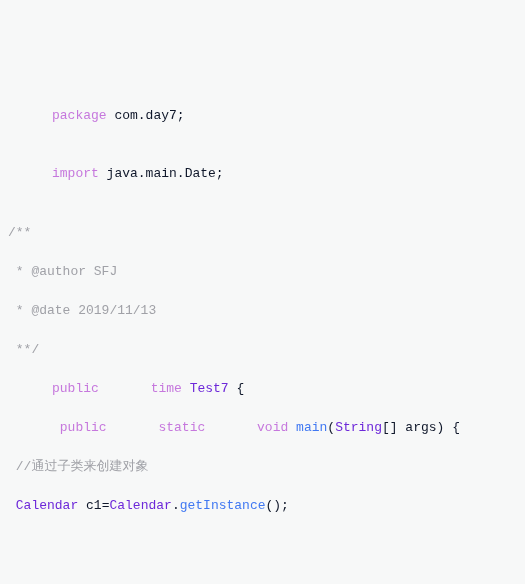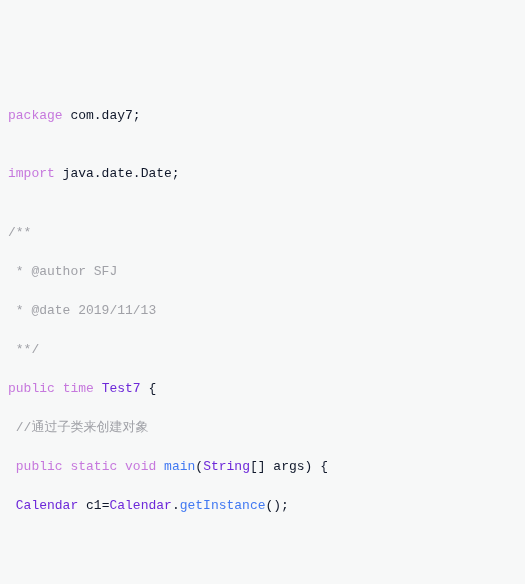--- a/index.html
+++ b/index.html
@@ -8,43 +8,43 @@
     background: #f7f8f8;
     font-family: "Consolas", "Menlo", "Monaco", "Courier New", monospace;
     font-size: 13px;
     line-height: 1.5;
     color: #333;
     white-space: pre;
     width: 525px;
     box-sizing: border-box;
   }
   .line { display: block; }
-  .kw   { color: #c678dd; }   
+  .kw   { color: #c678dd; margin-left: 44px; }   
   .type { color: #6d28d9; }   
   .cmt  { color: #a0a1a7; }   
   .mth  { color: #4078f2; }   
   .pn   { color: #0f172a; }   
 </style>
 </head>
 <body>
 
 
 
 <div>
 <span class="line"><span class="kw">package</span><span class="pn"> com.day7;</span></span>
 <span class="line"></span>
-<span class="line"><span class="kw">import</span><span class="pn"> java.date.Date;</span></span>
+<span class="line"><span class="kw">import</span><span class="pn"> java.main.Date;</span></span>
 <span class="line"></span>
 <span class="line cmt">/**</span>
 <span class="line cmt"> * @author SFJ</span>
 <span class="line cmt"> * @date 2019/11/13</span>
 <span class="line cmt"> **/</span>
 <span class="line"><span class="kw">public</span><span class="pn"> </span><span class="kw">time</span><span class="pn"> </span><span class="type">Test7</span><span class="pn"> {</span></span>
+<span class="line"><span class="pn"> </span><span class="kw">public</span><span class="pn"> </span><span class="kw">static</span><span class="pn"> </span><span class="kw">void</span><span class="pn"> </span><span class="mth">main</span><span class="pn">(</span><span class="type">String</span><span class="pn">[] args) {</span></span>
 <span class="line cmt"> //通过子类来创建对象</span>
-<span class="line"><span class="pn"> </span><span class="kw">public</span><span class="pn"> </span><span class="kw">static</span><span class="pn"> </span><span class="kw">void</span><span class="pn"> </span><span class="mth">main</span><span class="pn">(</span><span class="type">String</span><span class="pn">[] args) {</span></span>
 <span class="line"><span class="pn"> </span><span class="type">Calendar</span><span class="pn"> c1=</span><span class="type">Calendar</span><span class="pn">.</span><span class="mth">getInstance</span><span class="pn">();</span></span>
 
 
 
 
 
 
 
 
 

